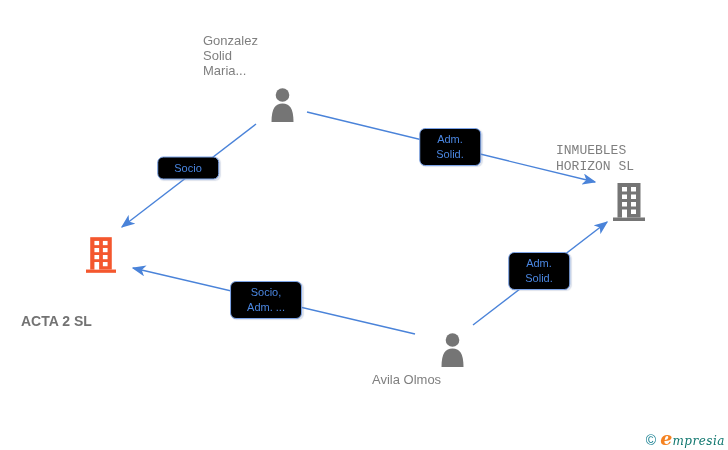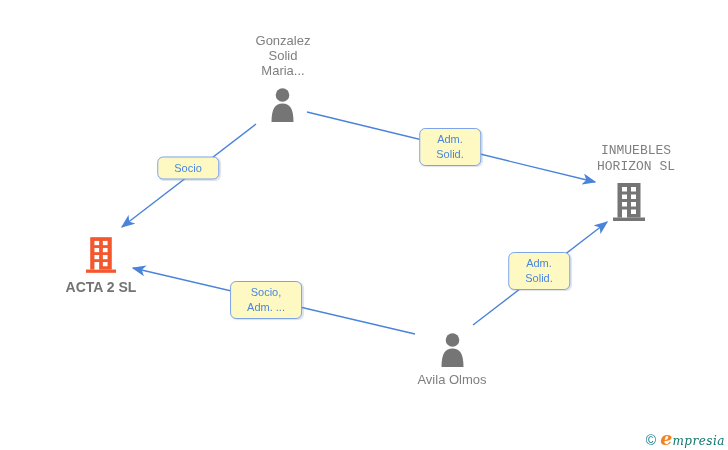--- a/index.html
+++ b/index.html
@@ -16,45 +16,45 @@
     left: 0; top: 0;
     width: 728px; height: 450px;
   }
   .edges-layer line {
     stroke: #4a83d9;
     stroke-width: 1.4;
   }
   .edge-label {
     position: absolute;
     transform: translate(-50%, -50%);
-    background: #fef9c3;
+    background: #000000;
     border: 1px solid #7da4e8;
     border-radius: 6px;
     box-shadow: 1px 1px 1px rgba(120,140,180,0.25);
     color: #4a86e0;
     font-size: 11px;
     line-height: 15px;
     padding: 3px 16px;
     text-align: center;
     white-space: nowrap;
   }
   .node-label {
     position: absolute;
     width: 160px;
     transform: translateX(-50%);
-    text-align: center;
     color: #7f7f7f;
     font-size: 13px;
     line-height: 15px;
   }
   .node-label.company { line-height: 16px; }
   .node-label.company-strong {
     color: #737373;
     font-weight: bold;
     font-size: 14px;
+    margin-top: 34px;
   }
   .node-icon {
     position: absolute;
     display: block;
   }
   .watermark {
     position: absolute;
     right: 3px;
     bottom: 1px;
     font-size: 15px;

